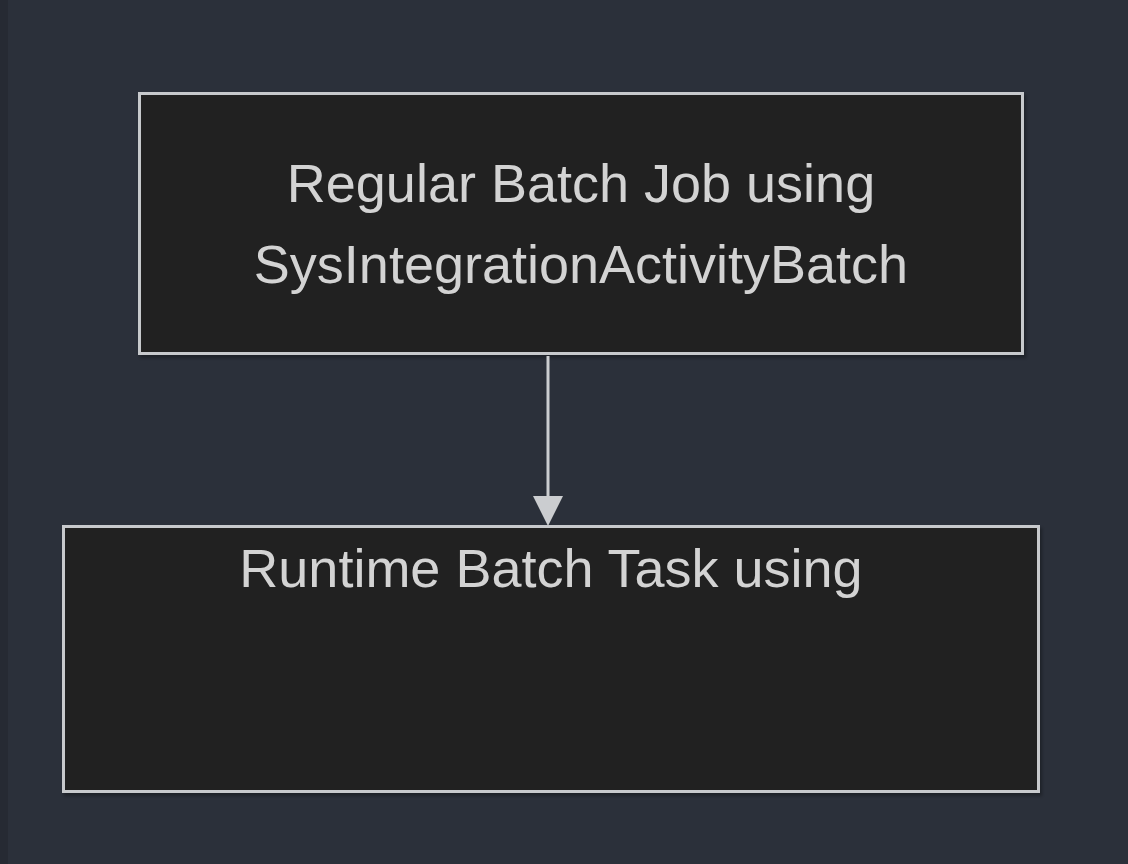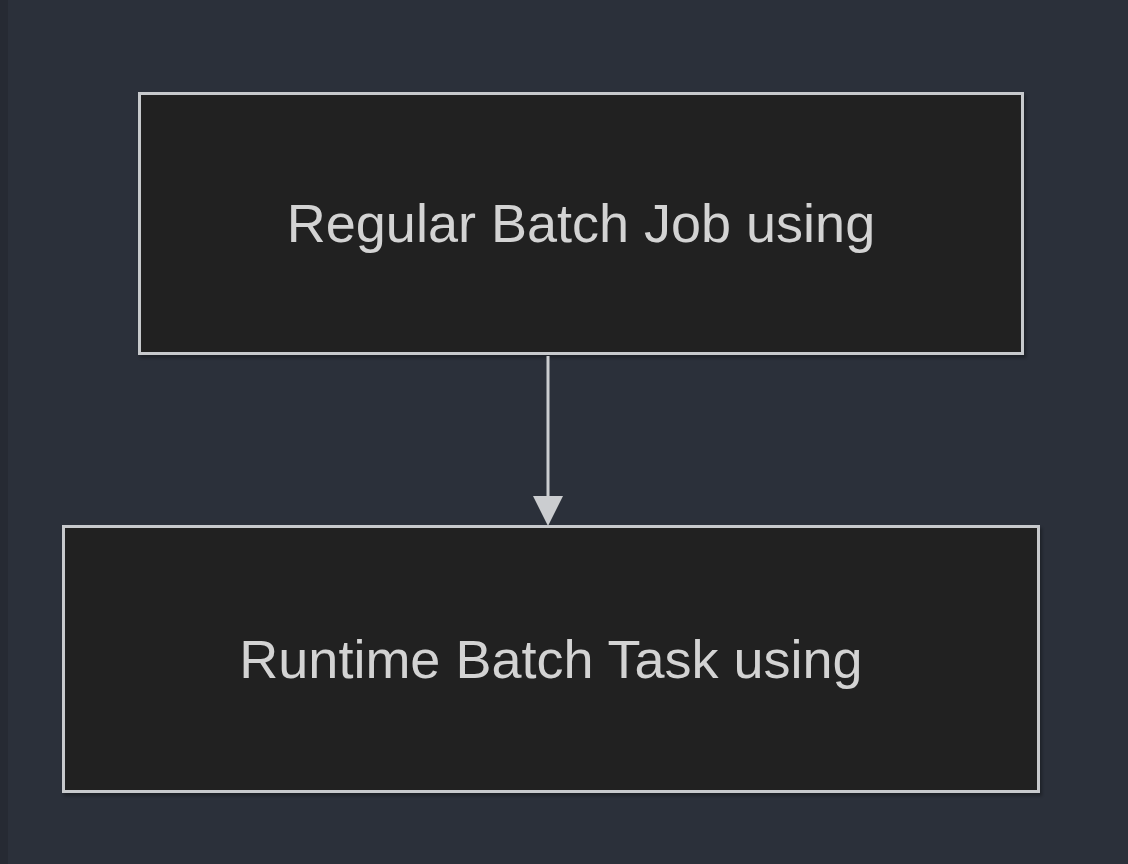--- a/index.html
+++ b/index.html
@@ -42,21 +42,21 @@
     color: var(--node-text);
     font-size: 54px;
     line-height: 81px;
   }
   .node-top {
     left: 106px; top: 92px;
     width: 886px; height: 263px; margin-left: 32px;
   }
   .node-bottom {
     left: 62px; top: 525px;
-    width: 978px; height: 268px;
+    width: 978px; height: 268px; justify-content: space-between;
   }
   .node-line {
     display: block;
     white-space: nowrap;
   }
   .connector {
     position: absolute;
     left: 530px; top: 356px;
     width: 36px; height: 170px;
     display: block;
@@ -64,20 +64,21 @@
 </style>
 </head>
 <body>
 
 <div class="canvas">
 
   <div class="edge-strip"></div>
 
   <div class="node node-top">
     <span class="node-line">Regular Batch Job using</span>
+    <span class="node-line">SysIntegrationActivityBatch</span>
   </div>
 
   <svg class="connector" viewBox="0 0 36 170" xmlns="http://www.w3.org/2000/svg" aria-hidden="true">
     <line x1="18" y1="0" x2="18" y2="142" stroke="#cbcdd0" stroke-width="3"></line>
     <polygon points="3,140 33,140 18,170" fill="#cbcdd0"></polygon>
   </svg>
 
   <div class="node node-bottom">
     <span class="node-line">Runtime Batch Task using</span>
   </div>

